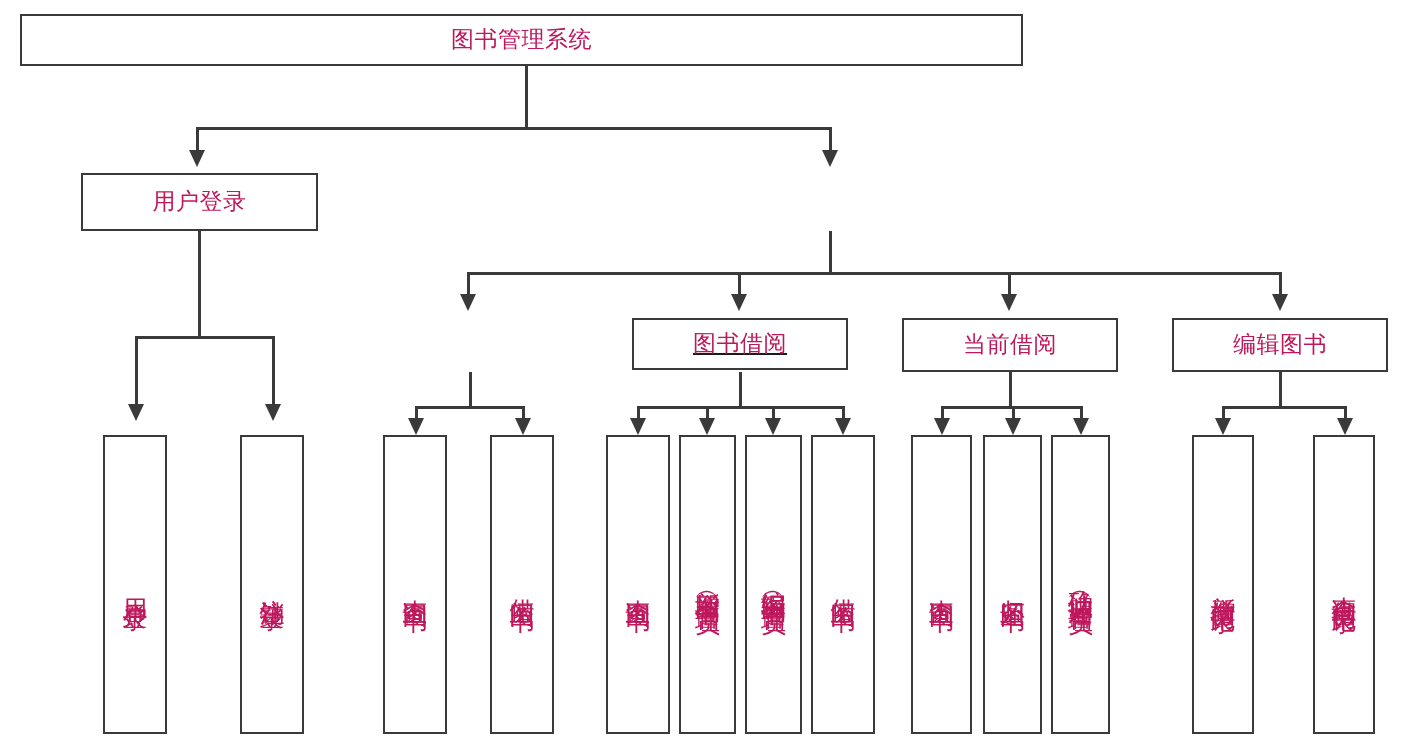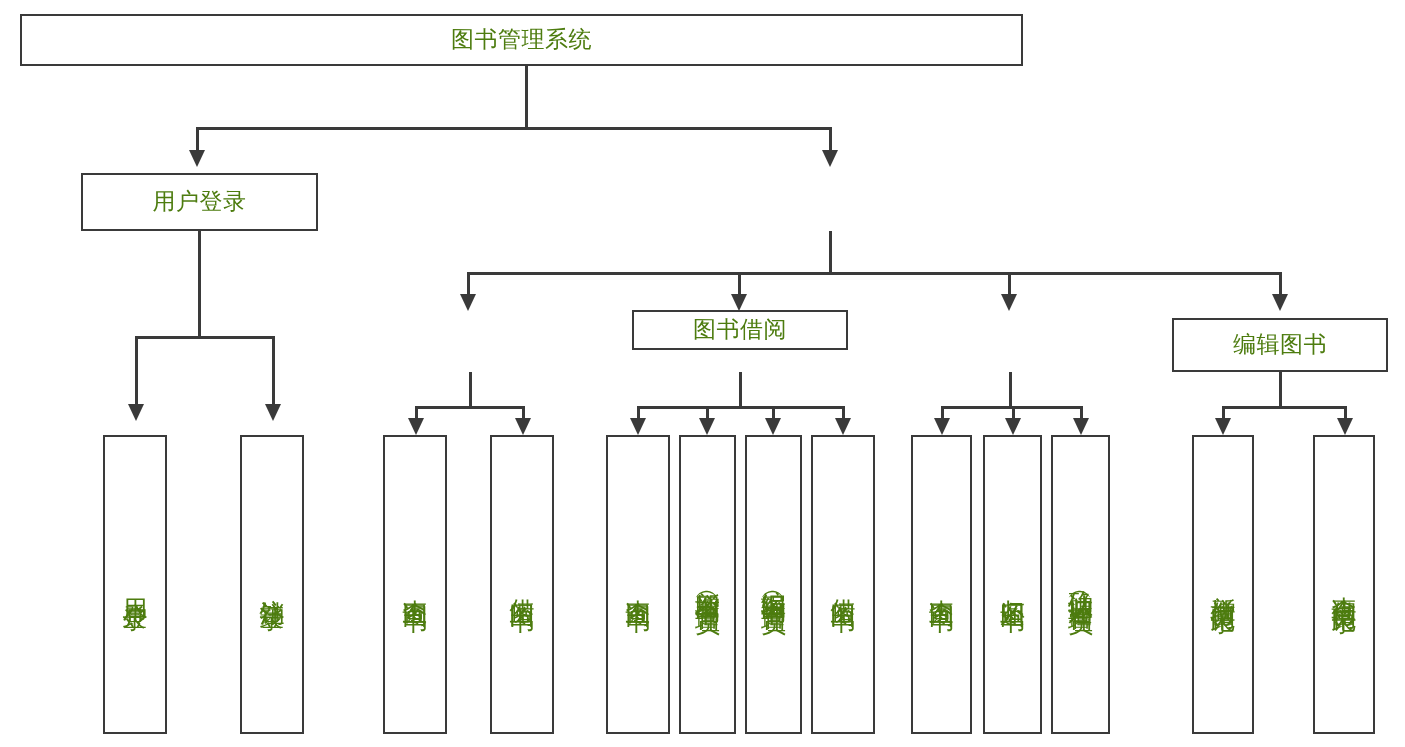--- a/index.html
+++ b/index.html
@@ -24,21 +24,21 @@
     box-sizing: border-box;
     background: #ffffff;
     border: 2px solid #3a3a3a;
     display: flex;
     align-items: center;
     justify-content: center;
     color: #1a1a1a;
     z-index: 3;
   }
   .node .label {
-    color: #4d7c0f;
+    color: #be185d;
     line-height: 1.18;
     text-align: center;
     white-space: pre-line;
   }
   
   .node.horiz .label {
     font-size: 23px;
     letter-spacing: 0.5px;
   }
   .node.root .label {
@@ -121,22 +121,25 @@
   <div class="hline" style="left:467px; top:272px; width:815px;"></div>
   <div class="vline" style="left:467px; top:272px; height:24px;"></div>
   <div class="arrow" style="left:460px; top:294px;"></div>
   <div class="vline" style="left:738px; top:272px; height:24px;"></div>
   <div class="arrow" style="left:731px; top:294px;"></div>
   <div class="vline" style="left:1008px; top:272px; height:24px;"></div>
   <div class="arrow" style="left:1001px; top:294px;"></div>
   <div class="vline" style="left:1279px; top:272px; height:24px;"></div>
   <div class="arrow" style="left:1272px; top:294px;"></div>
 
-  <div class="node horiz" style="left:632px; top:310px; width:216px; height:40px;">
+  <div class="node horiz" style="left:632px; top:318px; width:216px; height:52px;text-decoration:underline;">
     <span class="label">图书借阅</span>
+  </div>
+  <div class="node horiz" style="left:902px; top:318px; width:216px; height:54px;">
+    <span class="label">当前借阅</span>
   </div>
   <div class="node horiz" style="left:1172px; top:318px; width:216px; height:54px;">
     <span class="label">编辑图书</span>
   </div>
 
   <div class="vline" style="left:469px; top:372px; height:36px;"></div>
   <div class="hline" style="left:415px; top:406px; width:110px;"></div>
   <div class="vline" style="left:415px; top:406px; height:15px;"></div>
   <div class="arrow" style="left:408px; top:418px;"></div>
   <div class="vline" style="left:522px; top:406px; height:15px;"></div>

